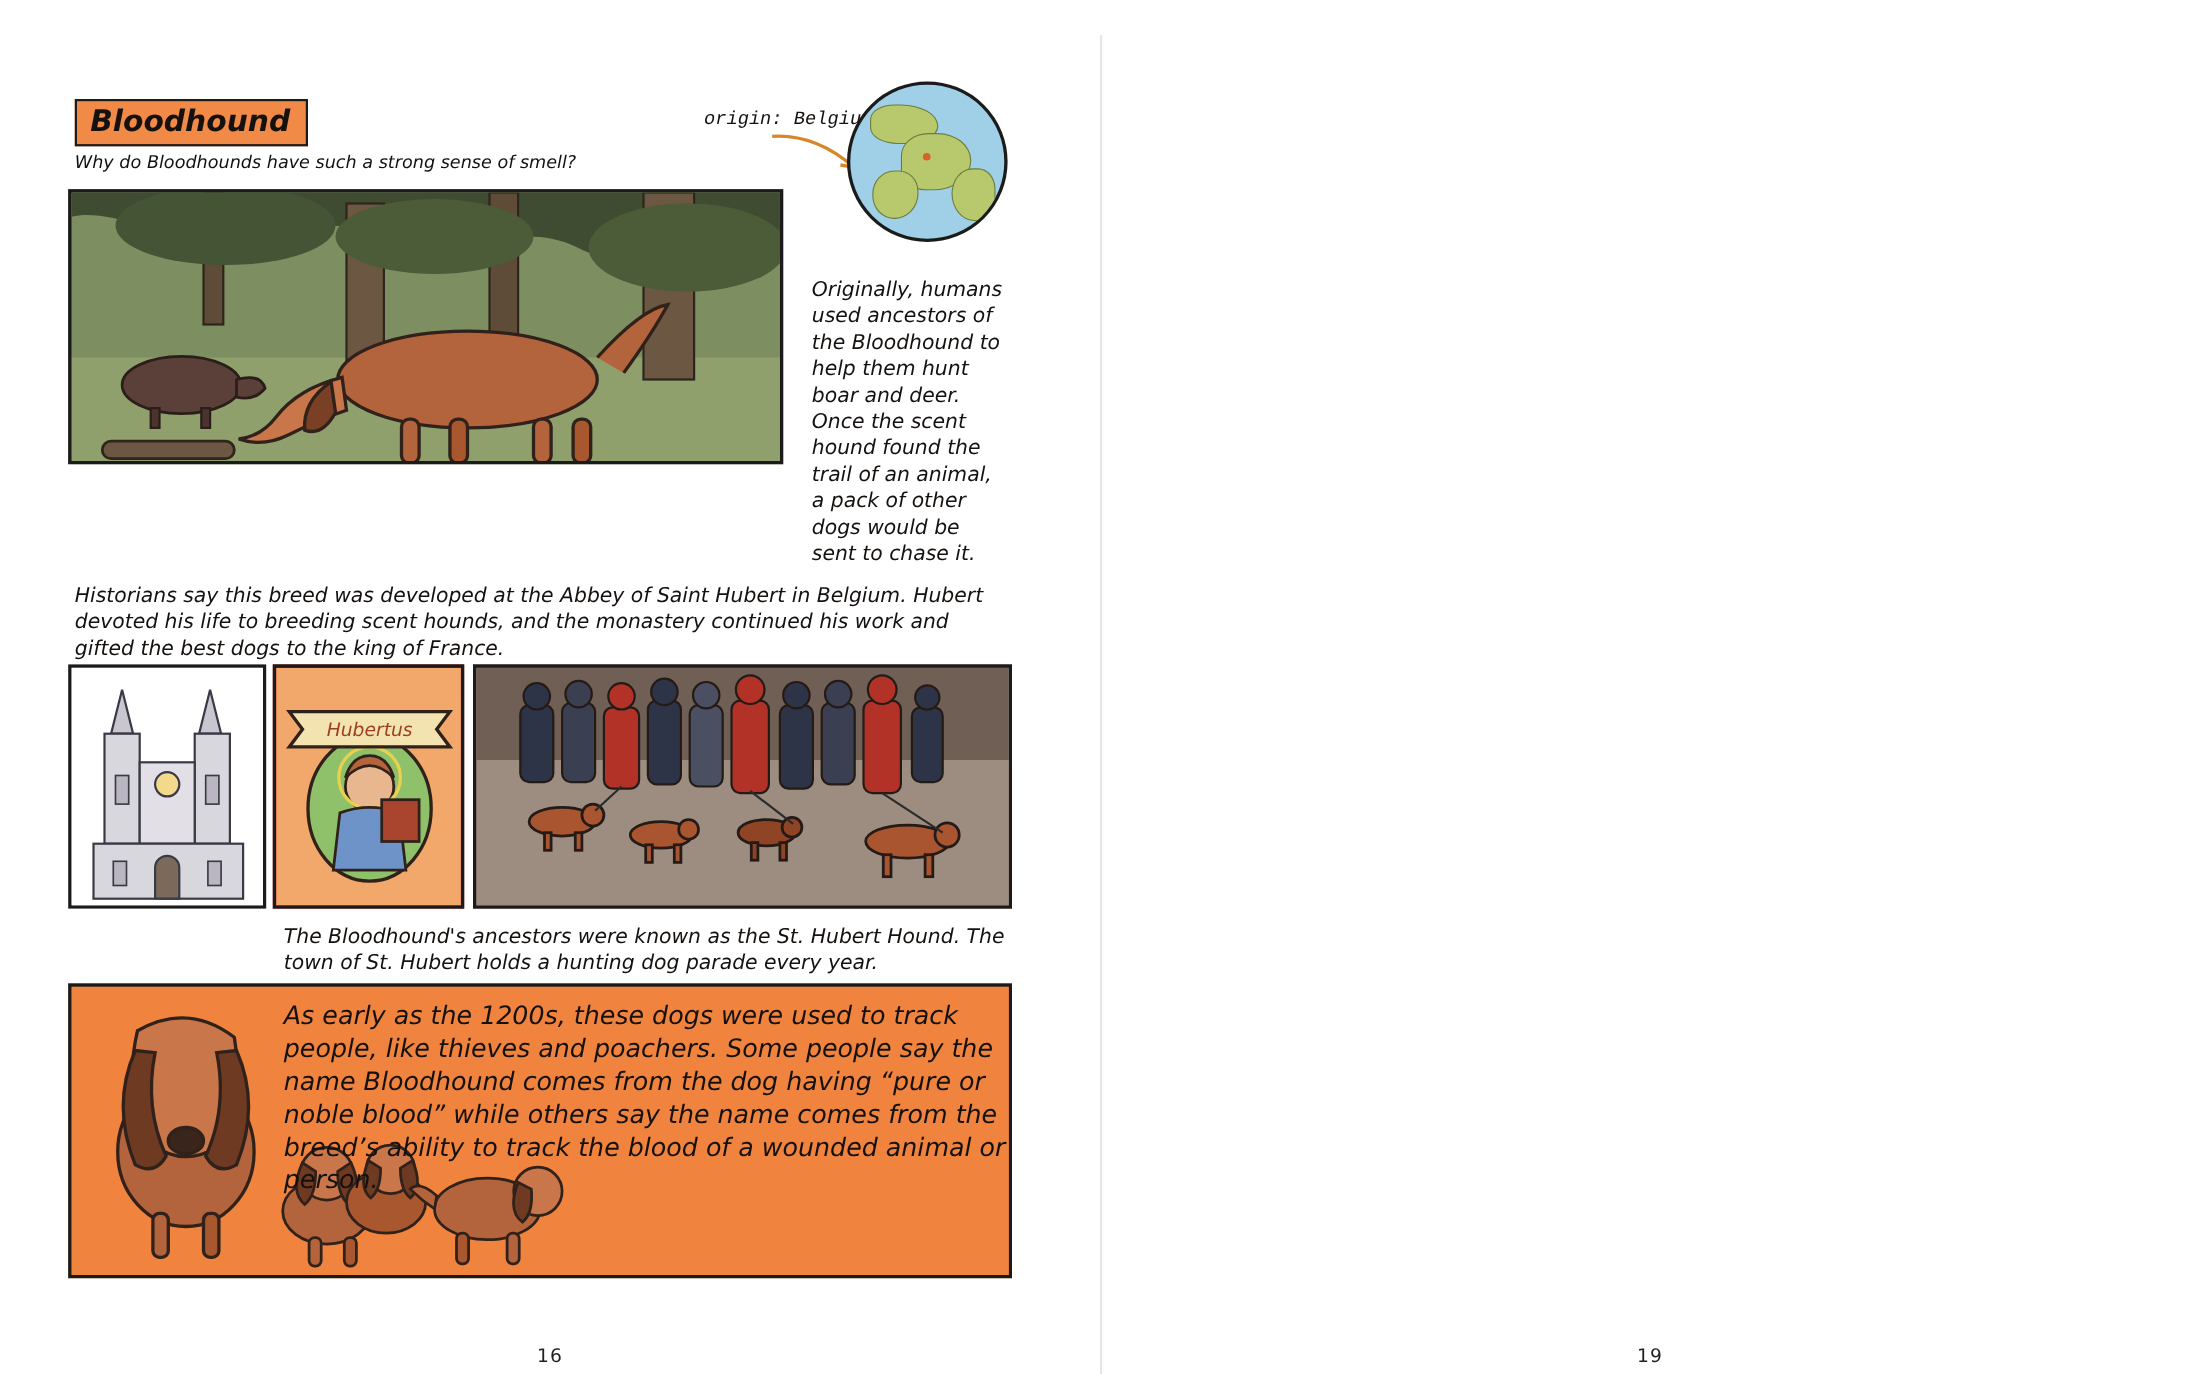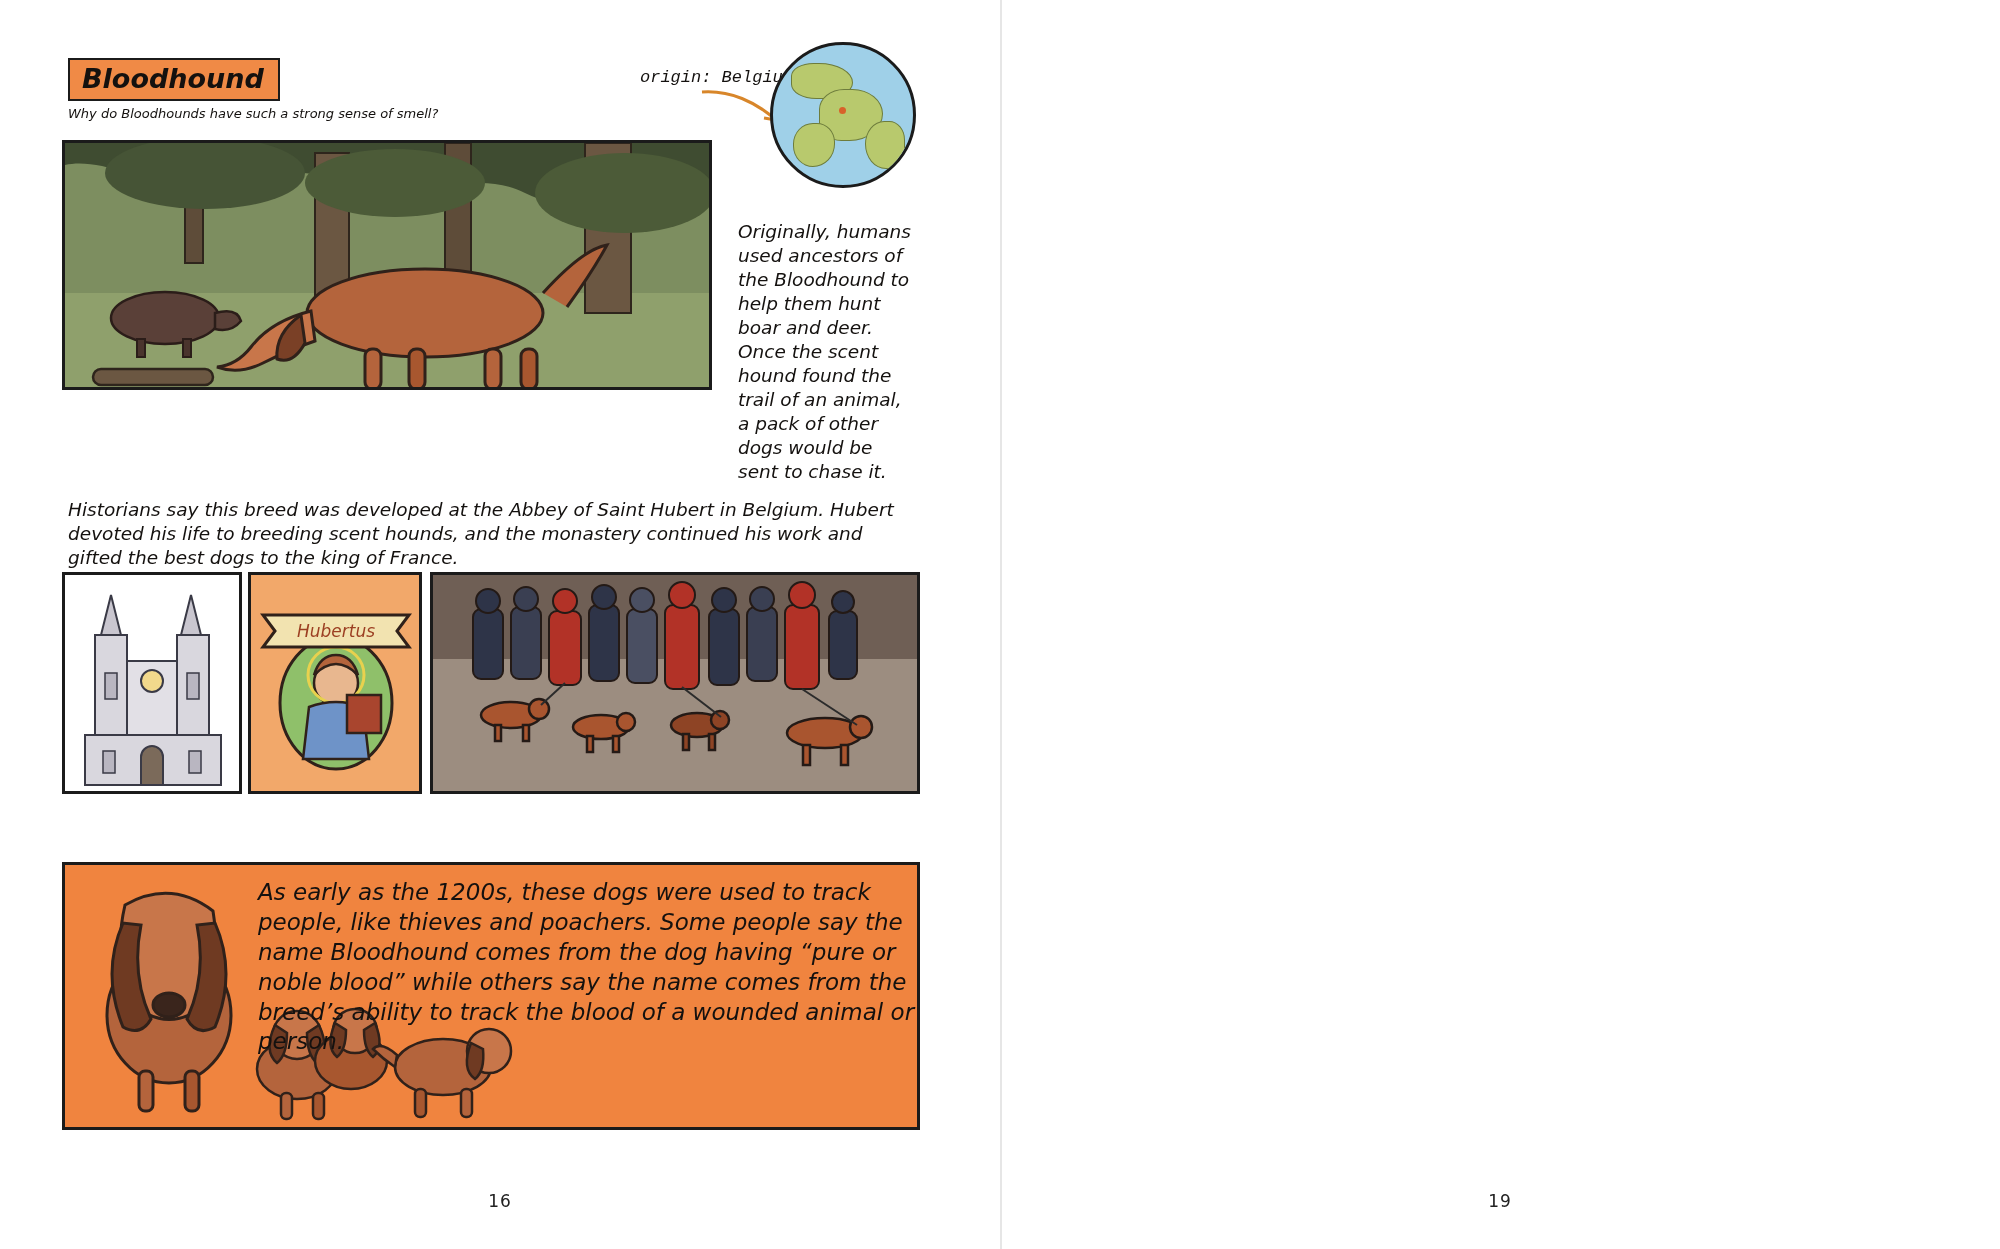--- a/index.html
+++ b/index.html
@@ -2,21 +2,21 @@
 <html><head>
 <meta charset="utf-8">
 <style>
   html,body{margin:0;padding:0;}
   body{
     width:2000px;height:1249px;
     background:#ffffff;
     font-family:"DejaVu Sans", sans-serif;
     overflow:hidden;
   }
-  .spread{position:relative;width:2000px;height:1000px;}
+  .spread{position:relative;width:2000px;height:1000px;margin-top:32px;}
   .page{position:absolute;top:0;height:1249px;width:1000px;}
   .page-left{left:0;}
   .page-right{left:1000px;}
   .gutter{
     position:absolute;left:1000px;top:0;width:2px;height:1249px;
     background:#e6e6e6;
   }
   .folio{
     position:absolute;bottom:38px;width:100%;text-align:center;
     font-size:17px;color:#222;letter-spacing:1px;
@@ -62,21 +62,21 @@
   .globe .l2{left:46px;top:44px;width:62px;height:50px;border-radius:45% 55% 60% 40%;}
   .globe .l3{left:20px;top:78px;width:40px;height:42px;border-radius:50% 45% 55% 50%;}
   .globe .l4{left:92px;top:76px;width:38px;height:46px;border-radius:55% 45% 40% 60%;}
   .globe .dot{position:absolute;left:66px;top:62px;width:7px;height:7px;border-radius:50%;background:#d8622a;}
   .arrow-origin{
     position:absolute;left:700px;top:86px;width:86px;height:46px;
   }
 
   .q-line{
     position:absolute;left:68px;top:106px;
-    font-size:13px;font-style:italic;color:#14110f;
+    font-size:16px;font-style:italic;color:#14110f;
   }
 
   
   #forest-panel{left:62px;top:140px;width:650px;height:250px;background:#6f8056;}
   
   #side-col{left:738px;top:220px;width:178px;font-size:18.5px;}
 
   #hist-text{left:68px;top:498px;width:850px;font-size:18.5px;}
 
   
@@ -268,20 +268,21 @@
             </g>
         </g>
         <g stroke="#2b2b2b" stroke-width="2" fill="none">
           <path d="M132 108 L108 130"></path>
             <path d="M249 112 L288 142"></path>
             <path d="M369 114 L424 150"></path>
         </g>
       </svg>
     </div>
 
+    <div class="text-blk" id="parade-text">The Bloodhound's ancestors were known as the St. Hubert Hound. The town of St. Hubert holds a hunting dog parade every year.</div>
 
     <div class="panel" id="orange-panel">
       <svg width="854" height="264" viewBox="0 0 854 264">
         <rect width="854" height="264" fill="#f0843f"></rect>
 
         <g stroke="#30211a" stroke-width="3">
           <ellipse cx="104" cy="150" rx="62" ry="68" fill="#b4643c"></ellipse>
           <path d="M60 40 q46 -26 88 6 q10 64 -16 100 q-30 18 -58 -2 q-28 -44 -14 -104z" fill="#c8764a"></path>
           <path d="M58 58 q-22 50 0 104 q18 10 28 -8 q-20 -44 -10 -94z" fill="#6f3a22"></path>
           <path d="M150 58 q22 50 0 104 q-18 10 -28 -8 q20 -44 10 -94z" fill="#6f3a22"></path>

